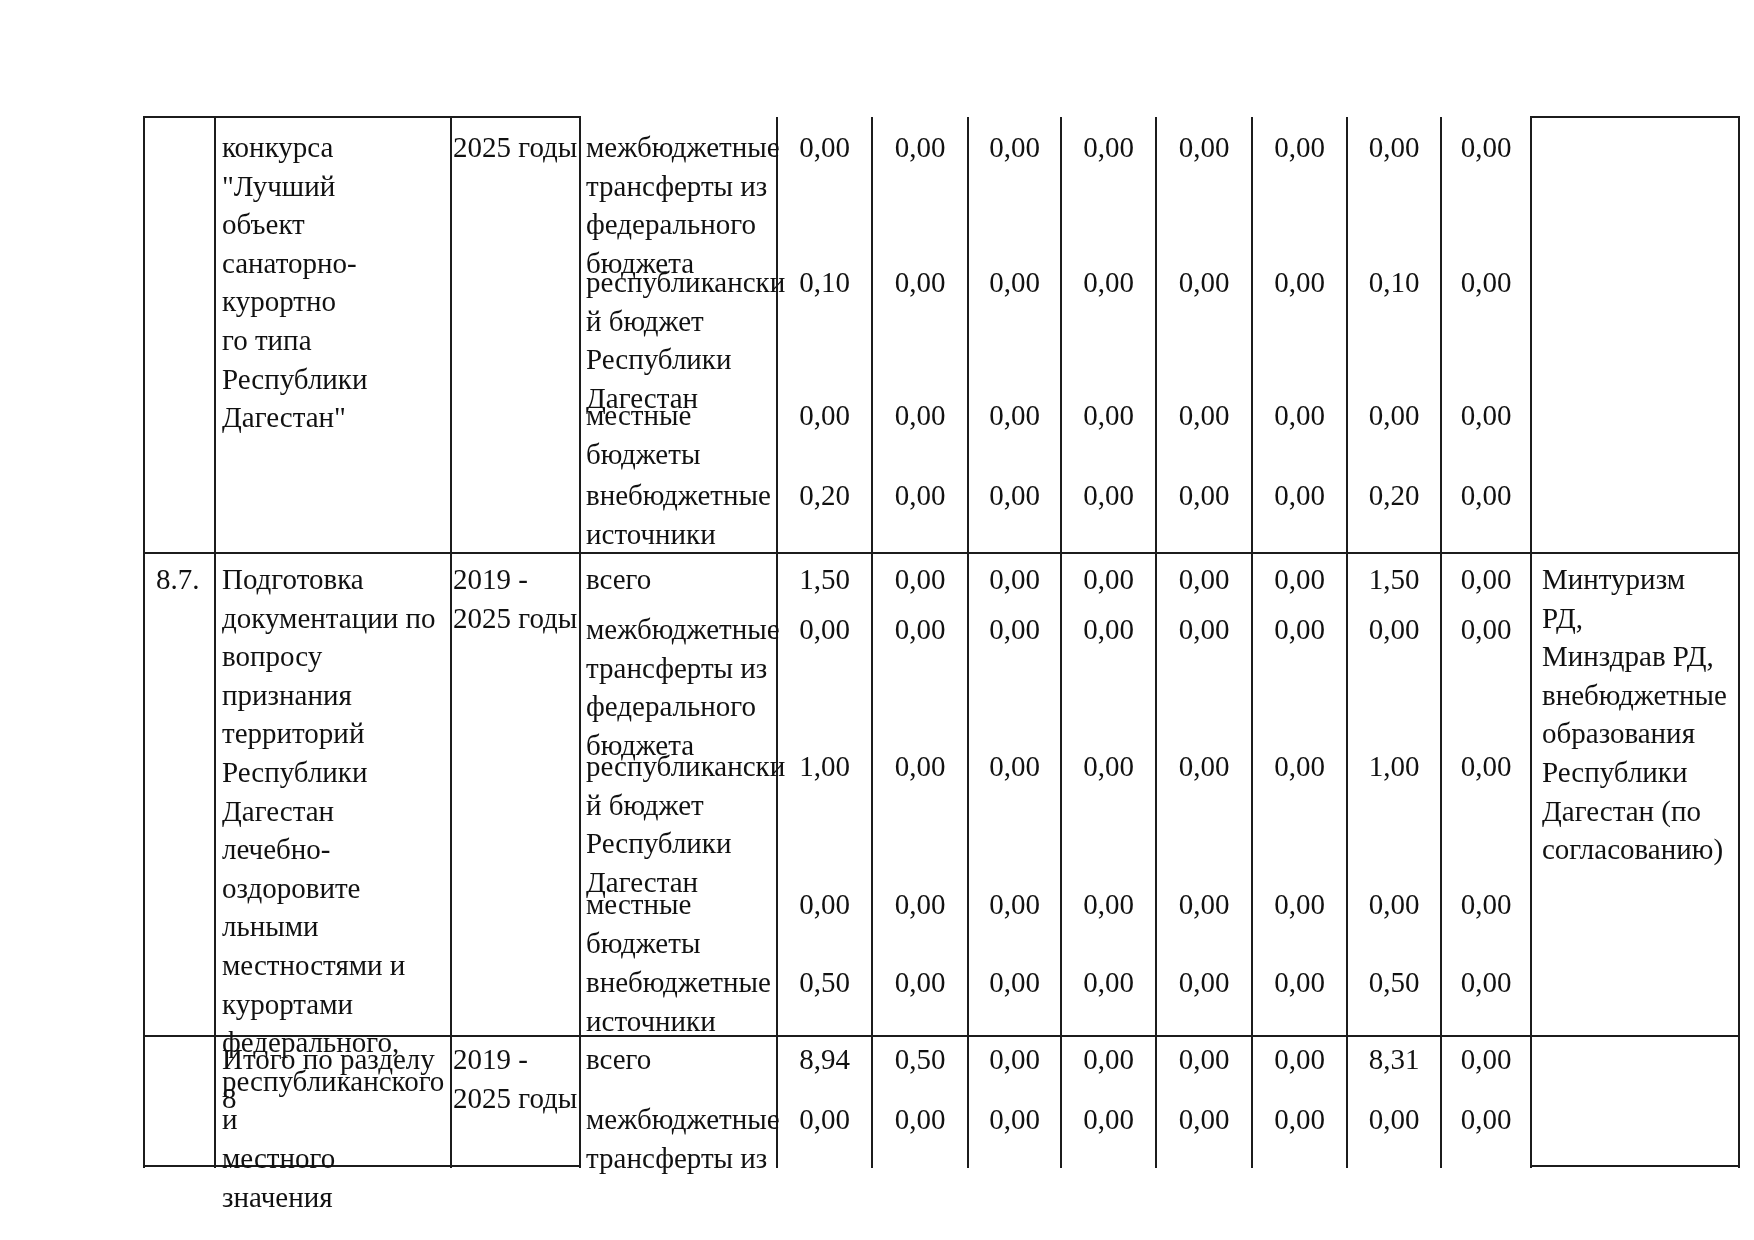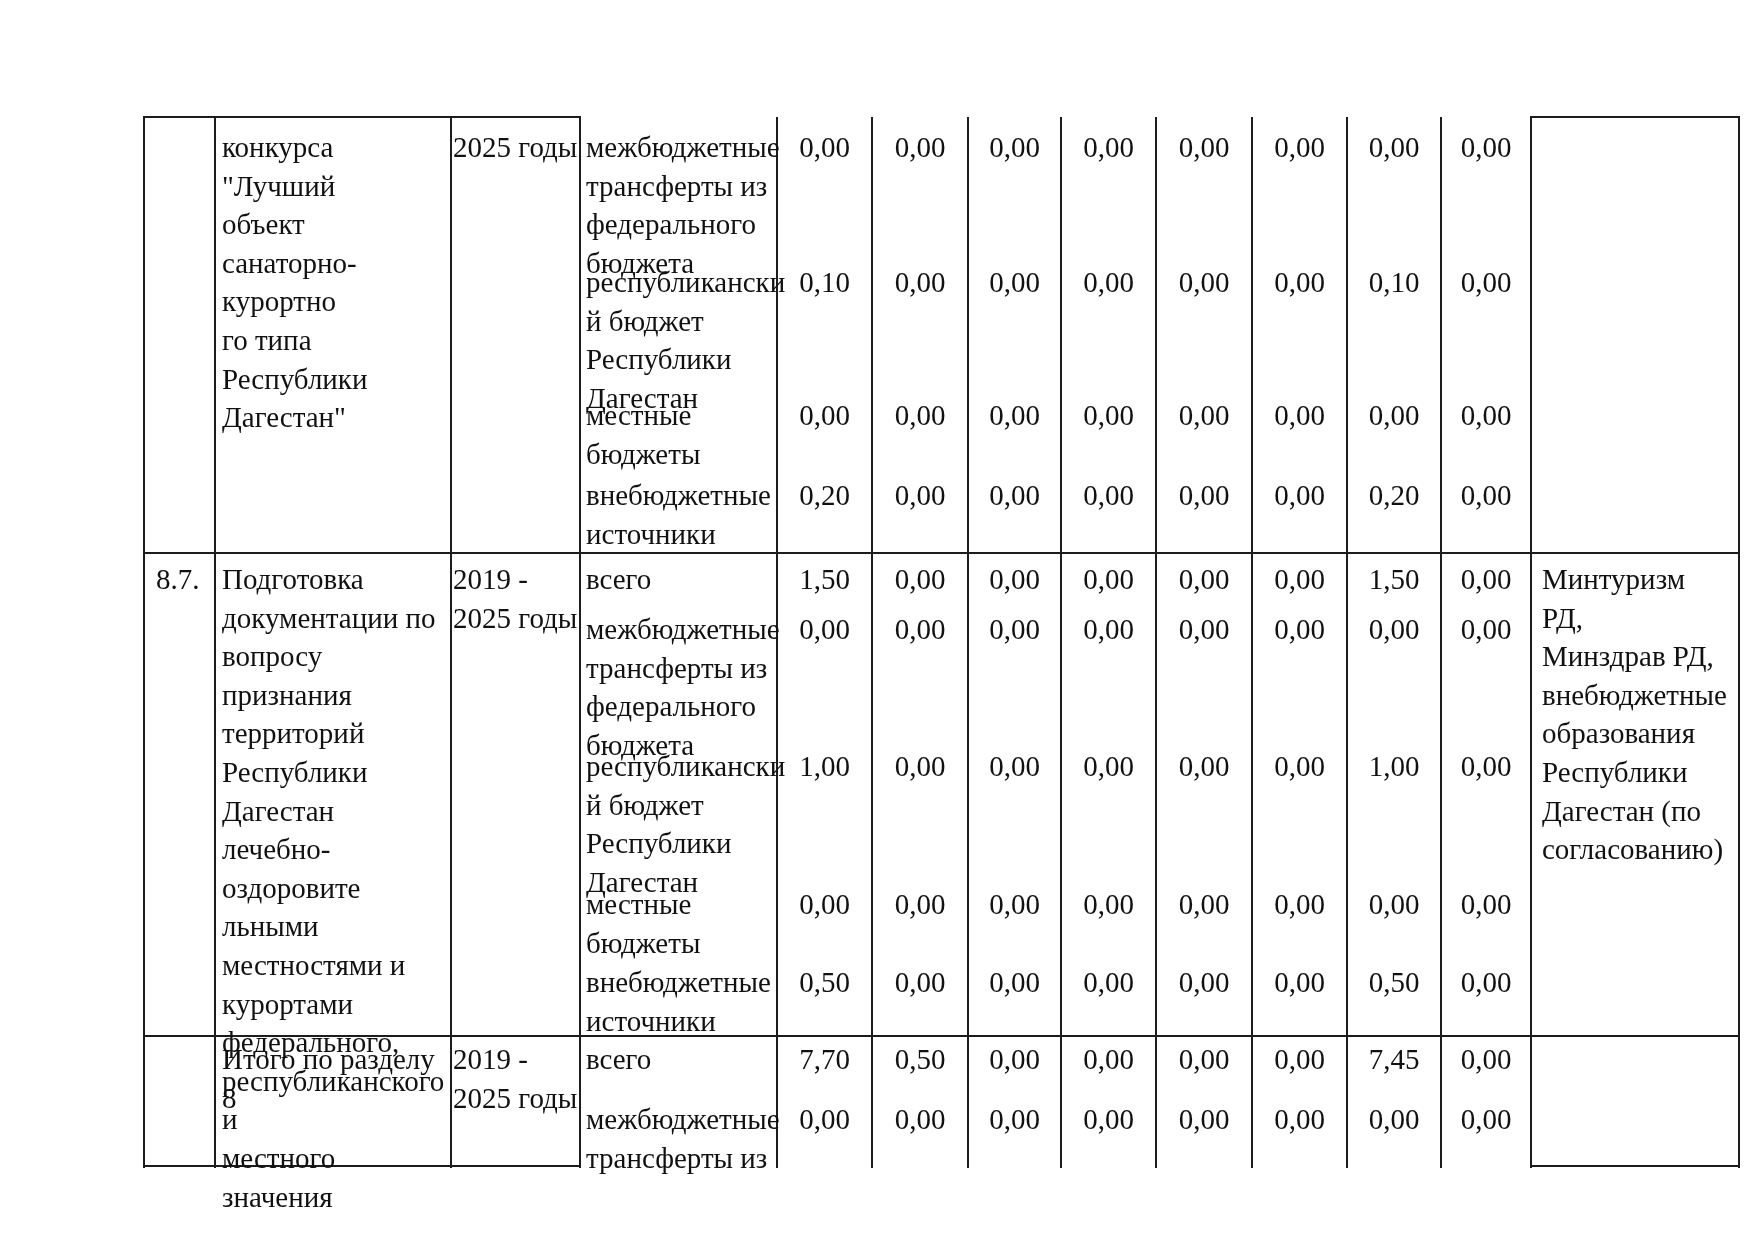--- a/index.html
+++ b/index.html
@@ -173,27 +173,27 @@
 внебюджетные
 образования
 Республики
 Дагестан (по
 согласованию)</div>
     <div class="" style="left: 144px; top: 0px; width: 0px; height: 0px;"></div>
     <div class="cell-text" style="left: 222px; top: 1040px; width: 225px;">Итого по разделу 8</div>
     <div class="cell-text center-cell" style="left: 453px; top: 1040px; width: 125px;">2019 -
 2025 годы</div>
     <div class="cell-text" style="left: 586px; top: 1040px; width: 187px;">всего</div>
-    <div class="cell-text num-cell" style="left: 777px; top: 1040px; width: 95px;">7,70</div>
+    <div class="cell-text num-cell" style="left: 777px; top: 1040px; width: 95px;">8,94</div>
     <div class="cell-text num-cell" style="left: 872px; top: 1040px; width: 96px;">0,50</div>
     <div class="cell-text num-cell" style="left: 968px; top: 1040px; width: 93px;">0,00</div>
     <div class="cell-text num-cell" style="left: 1061px; top: 1040px; width: 95px;">0,00</div>
     <div class="cell-text num-cell" style="left: 1156px; top: 1040px; width: 96px;">0,00</div>
     <div class="cell-text num-cell" style="left: 1252px; top: 1040px; width: 95px;">0,00</div>
-    <div class="cell-text num-cell" style="left: 1347px; top: 1040px; width: 94px;">7,45</div>
+    <div class="cell-text num-cell" style="left: 1347px; top: 1040px; width: 94px;">8,31</div>
     <div class="cell-text num-cell" style="left: 1441px; top: 1040px; width: 90px;">0,00</div>
     <div class="cell-text" style="left: 586px; top: 1100px; width: 187px;">межбюджетные
 трансферты из</div>
     <div class="cell-text num-cell" style="left: 777px; top: 1100px; width: 95px;">0,00</div>
     <div class="cell-text num-cell" style="left: 872px; top: 1100px; width: 96px;">0,00</div>
     <div class="cell-text num-cell" style="left: 968px; top: 1100px; width: 93px;">0,00</div>
     <div class="cell-text num-cell" style="left: 1061px; top: 1100px; width: 95px;">0,00</div>
     <div class="cell-text num-cell" style="left: 1156px; top: 1100px; width: 96px;">0,00</div>
     <div class="cell-text num-cell" style="left: 1252px; top: 1100px; width: 95px;">0,00</div>
     <div class="cell-text num-cell" style="left: 1347px; top: 1100px; width: 94px;">0,00</div>

